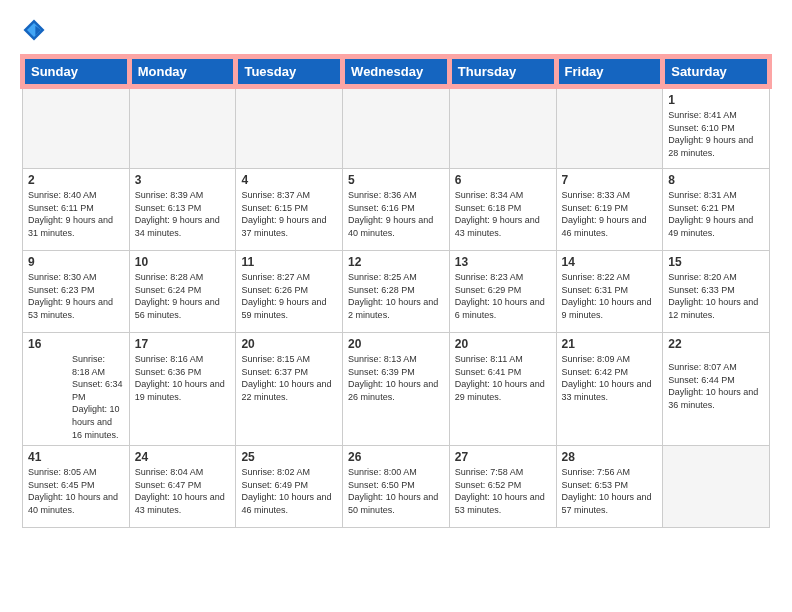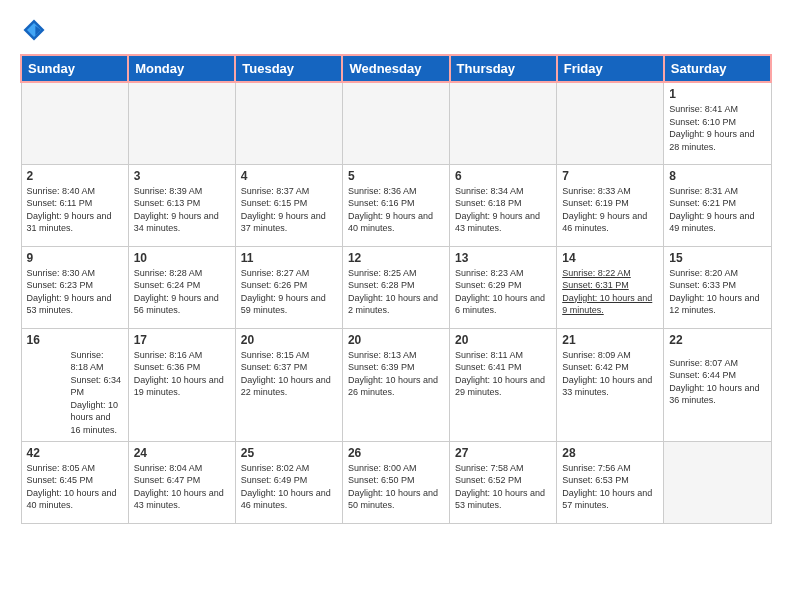--- a/index.html
+++ b/index.html
@@ -52,21 +52,21 @@
       border-collapse: collapse;
       table-layout: fixed;
     }
     .calendar th {
       background-color: #1565C0;
       color: #fff;
       text-align: left;
       padding: 5px 6px;
       font-size: 13px;
       font-weight: bold;
-      border: 2px solid #fca5a5;
+      border: 5px solid #fca5a5;
     }
     .calendar td {
       border: 1px solid #ccc;
       vertical-align: top;
       padding: 4px 5px;
       font-size: 9.5px;
       color: #333;
       height: 82px;
       background: #fff;
     }
@@ -204,21 +204,21 @@
 Daylight: 10 hours and 2 minutes.</div>
           </td>
           <td>
             <span class="day-number">13</span>
             <div class="day-info" style="white-space: pre-line;">Sunrise: 8:23 AM
 Sunset: 6:29 PM
 Daylight: 10 hours and 6 minutes.</div>
           </td>
           <td>
             <span class="day-number">14</span>
-            <div class="day-info" style="white-space: pre-line; text-decoration: underline;">Sunrise: 8:22 AM
+            <div class="day-info" style="white-space: pre-line;">Sunrise: 8:22 AM
 Sunset: 6:31 PM
 Daylight: 10 hours and 9 minutes.</div>
           </td>
           <td>
             <span class="day-number">15</span>
             <div class="day-info" style="white-space: pre-line;">Sunrise: 8:20 AM
 Sunset: 6:33 PM
 Daylight: 10 hours and 12 minutes.</div>
           </td>
         </tr>
@@ -261,21 +261,21 @@
           </td>
           <td>
             <span class="day-number">22</span>
             <div class="day-info" style="white-space: pre-line; margin-top: 10px;">Sunrise: 8:07 AM
 Sunset: 6:44 PM
 Daylight: 10 hours and 36 minutes.</div>
           </td>
         </tr>
         <tr>
           <td>
-            <span class="day-number">42</span>
+            <span class="day-number">41</span>
             <div class="day-info" style="white-space: pre-line;">Sunrise: 8:05 AM
 Sunset: 6:45 PM
 Daylight: 10 hours and 40 minutes.</div>
           </td>
           <td>
             <span class="day-number">24</span>
             <div class="day-info" style="white-space: pre-line;">Sunrise: 8:04 AM
 Sunset: 6:47 PM
 Daylight: 10 hours and 43 minutes.</div>
           </td>

